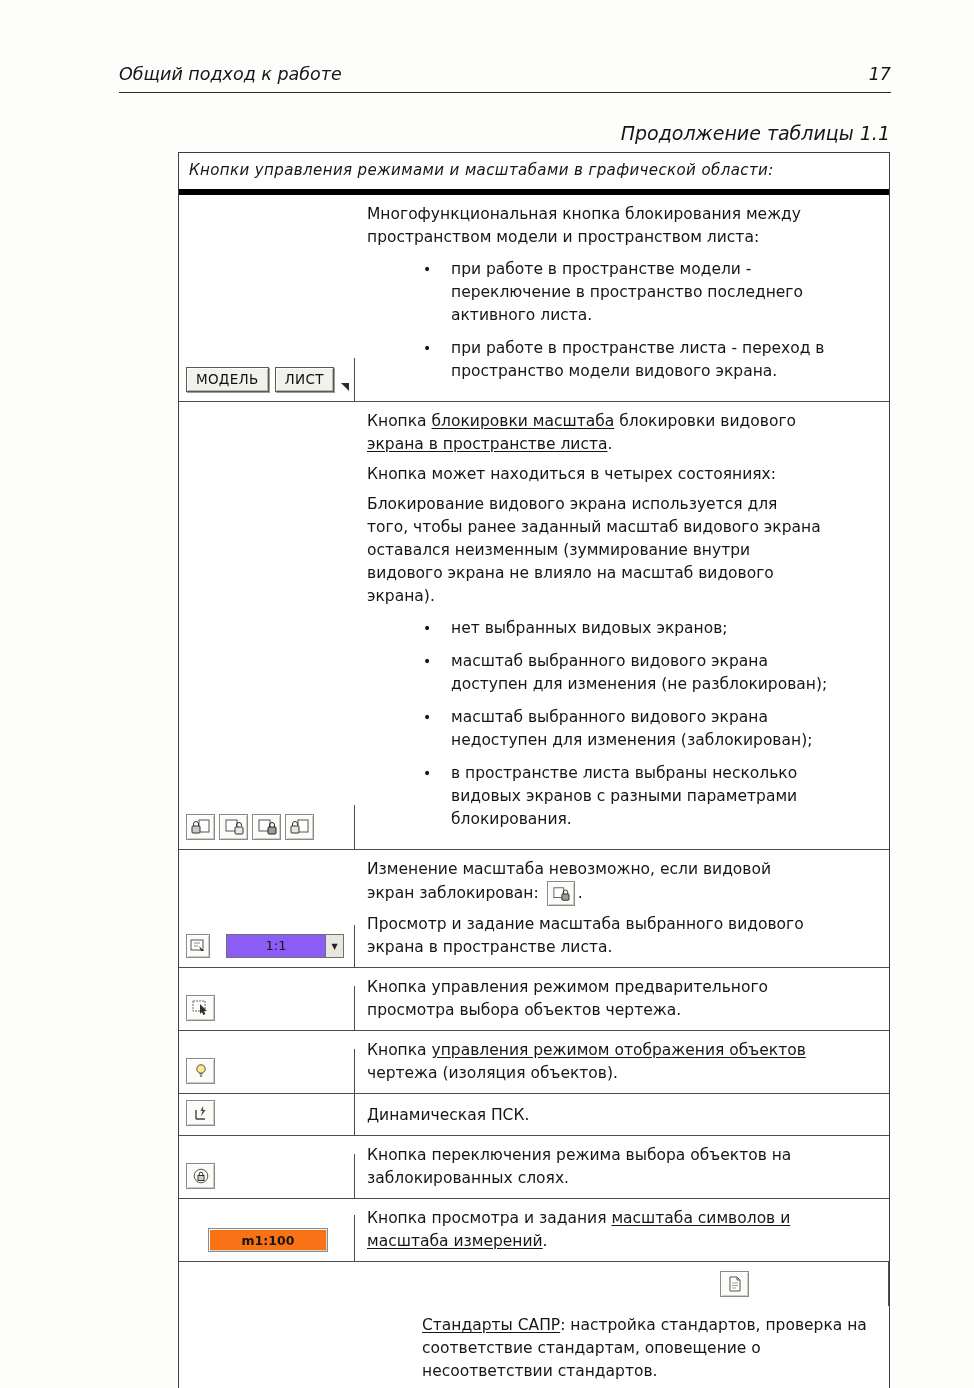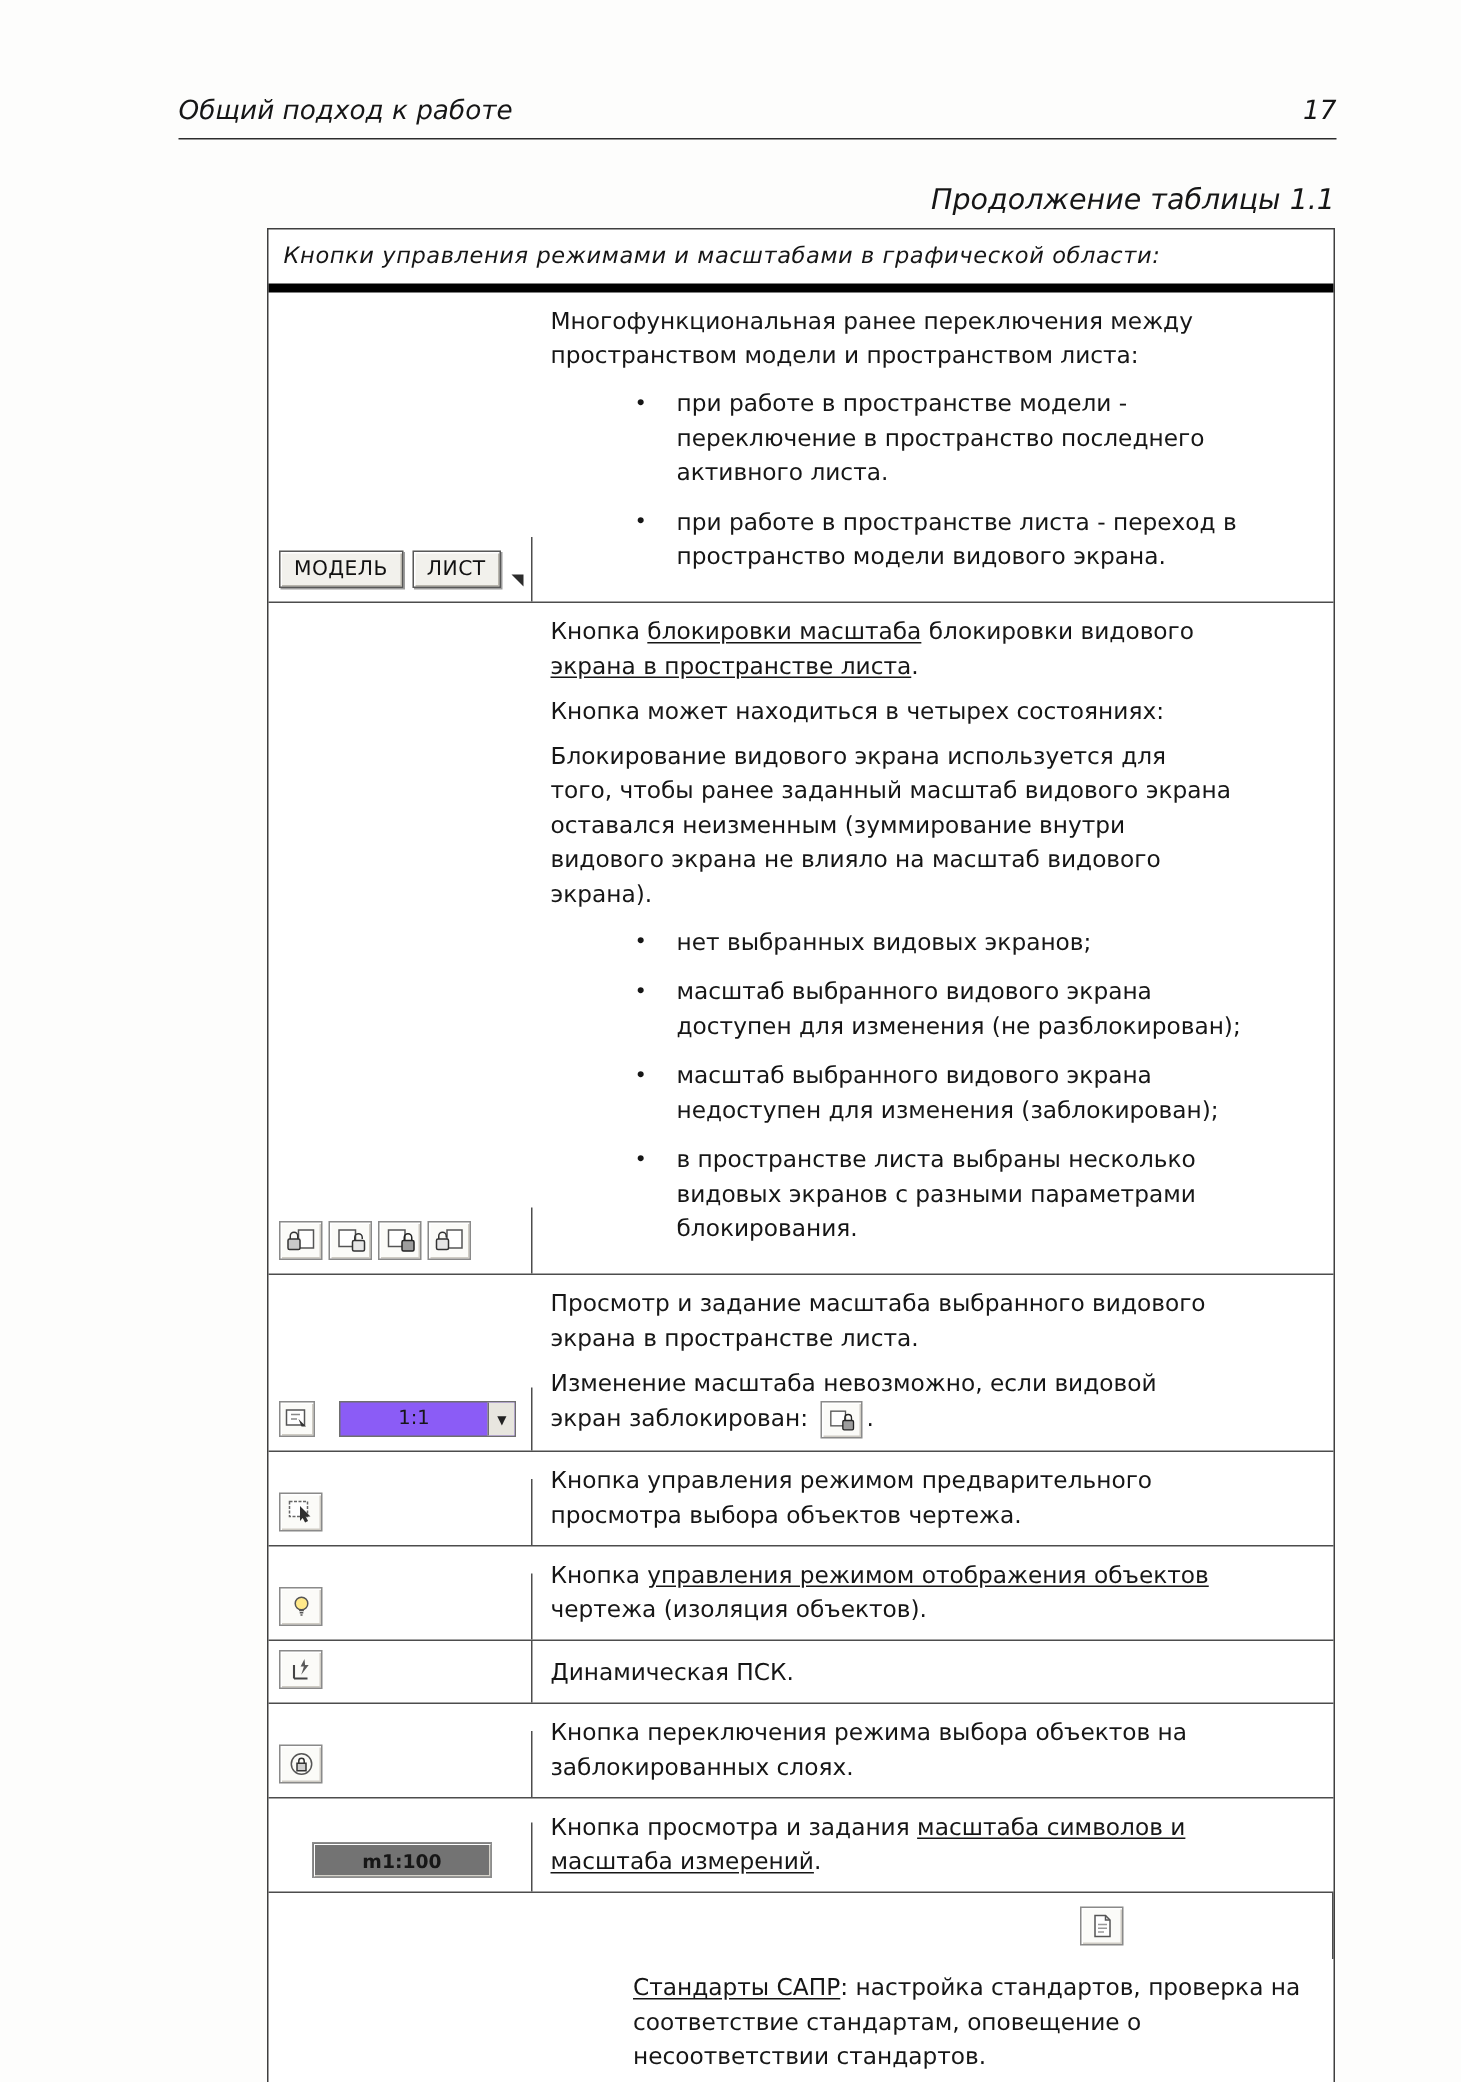--- a/index.html
+++ b/index.html
@@ -54,21 +54,21 @@
   .inline-icon{
     display:inline-flex;width:26px;height:23px;border:1px solid #8a8a8a;background:#fbfbf8;
     align-items:center;justify-content:center;vertical-align:middle;margin:0 3px;
     box-shadow:inset 1px 1px 0 #ffffff, inset -1px -1px 0 #cfccc4;
   }
   .combo{display:inline-flex;height:22px;width:116px;border:1px solid #6f6f6f;background:#8b5cf6;margin-left:16px;}
   .combo-val{flex:1;text-align:center;font-size:13px;line-height:21px;}
   .combo-arrow{width:17px;flex:none;background:#e8e6df;border-left:1px solid #6f6f6f;
     display:flex;align-items:center;justify-content:center;font-size:8px;color:#222;}
   .scale-field{
-    width:118px;height:22px;border:1px solid #8d8d8d;background:#737373;margin:4px 0 0 22px;
+    width:118px;height:22px;border:1px solid #8d8d8d;background:#f97316;margin:4px 0 0 22px;
     display:flex;align-items:center;justify-content:center;font-size:12.5px;font-weight:bold;
     box-shadow:inset 1px 1px 0 #ffffff, inset -1px -1px 0 #d6d3ca;
   }
   svg{display:block;}
 </style>
 </head>
 <body>
 
 <div>
 
@@ -85,21 +85,21 @@
 
     <div class="trow" style="min-height:200px">
       <div class="cl">
         <div class="btn-row">
           <span class="win-btn">МОДЕЛЬ</span>
           <span class="win-btn">ЛИСТ</span>
           <span class="flyout"></span>
         </div>
       </div>
       <div class="cr">
-        <p>Многофункциональная ранее переключения между пространством модели и пространством листа:</p>
+        <p>Многофункциональная кнопка блокирования между пространством модели и пространством листа:</p>
         <div class="bullets">
           <div class="bullet">
             <span class="bm">•</span>
             <span class="bt">при работе в пространстве модели - переключение в пространство последнего активного листа.</span>
           </div>
           <div class="bullet">
             <span class="bm">•</span>
             <span class="bt">при работе в пространстве листа - переход в пространство модели видового экрана.</span>
           </div>
         </div>
@@ -174,28 +174,28 @@
               <path d="M9 7 l5 5 h-3 z" fill="#333"></path>
             </svg>
           </span>
           <span class="combo">
             <span class="combo-val">1:1</span>
             <span class="combo-arrow">▼</span>
           </span>
         </div>
       </div>
       <div class="cr">
-        <p>Просмотр и задание масштаба выбранного видового экрана в пространстве листа.</p>
         <p><span>Изменение масштаба невозможно, если видовой экран заблокирован: </span><span class="inline-icon">
               <svg width="18" height="16" viewBox="0 0 20 18">
                 <rect x="2" y="2" width="11" height="11" fill="#fff" stroke="#555"></rect>
                 <rect x="11" y="9" width="8" height="7" rx="1" fill="#9d9d9d" stroke="#222"></rect>
                 <path d="M12.5 9 V7 a2.5 2.5 0 0 1 5 0 V9" fill="none" stroke="#222"></path>
               </svg>
             </span><span>.</span></p>
+        <p>Просмотр и задание масштаба выбранного видового экрана в пространстве листа.</p>
       </div>
     </div>
 
     <div class="trow" style="min-height:55px">
       <div class="cl">
         <span class="icon-btn">
           <svg width="18" height="16" viewBox="0 0 18 16">
             <rect x="1" y="1" width="12" height="10" fill="#fff" stroke="#666" stroke-dasharray="2 1"></rect>
             <path d="M8 4 l7 7 h-3.2 l1.6 3 -2 1 -1.6 -3 -1.8 2 z" fill="#2f2f2f"></path>
           </svg>

